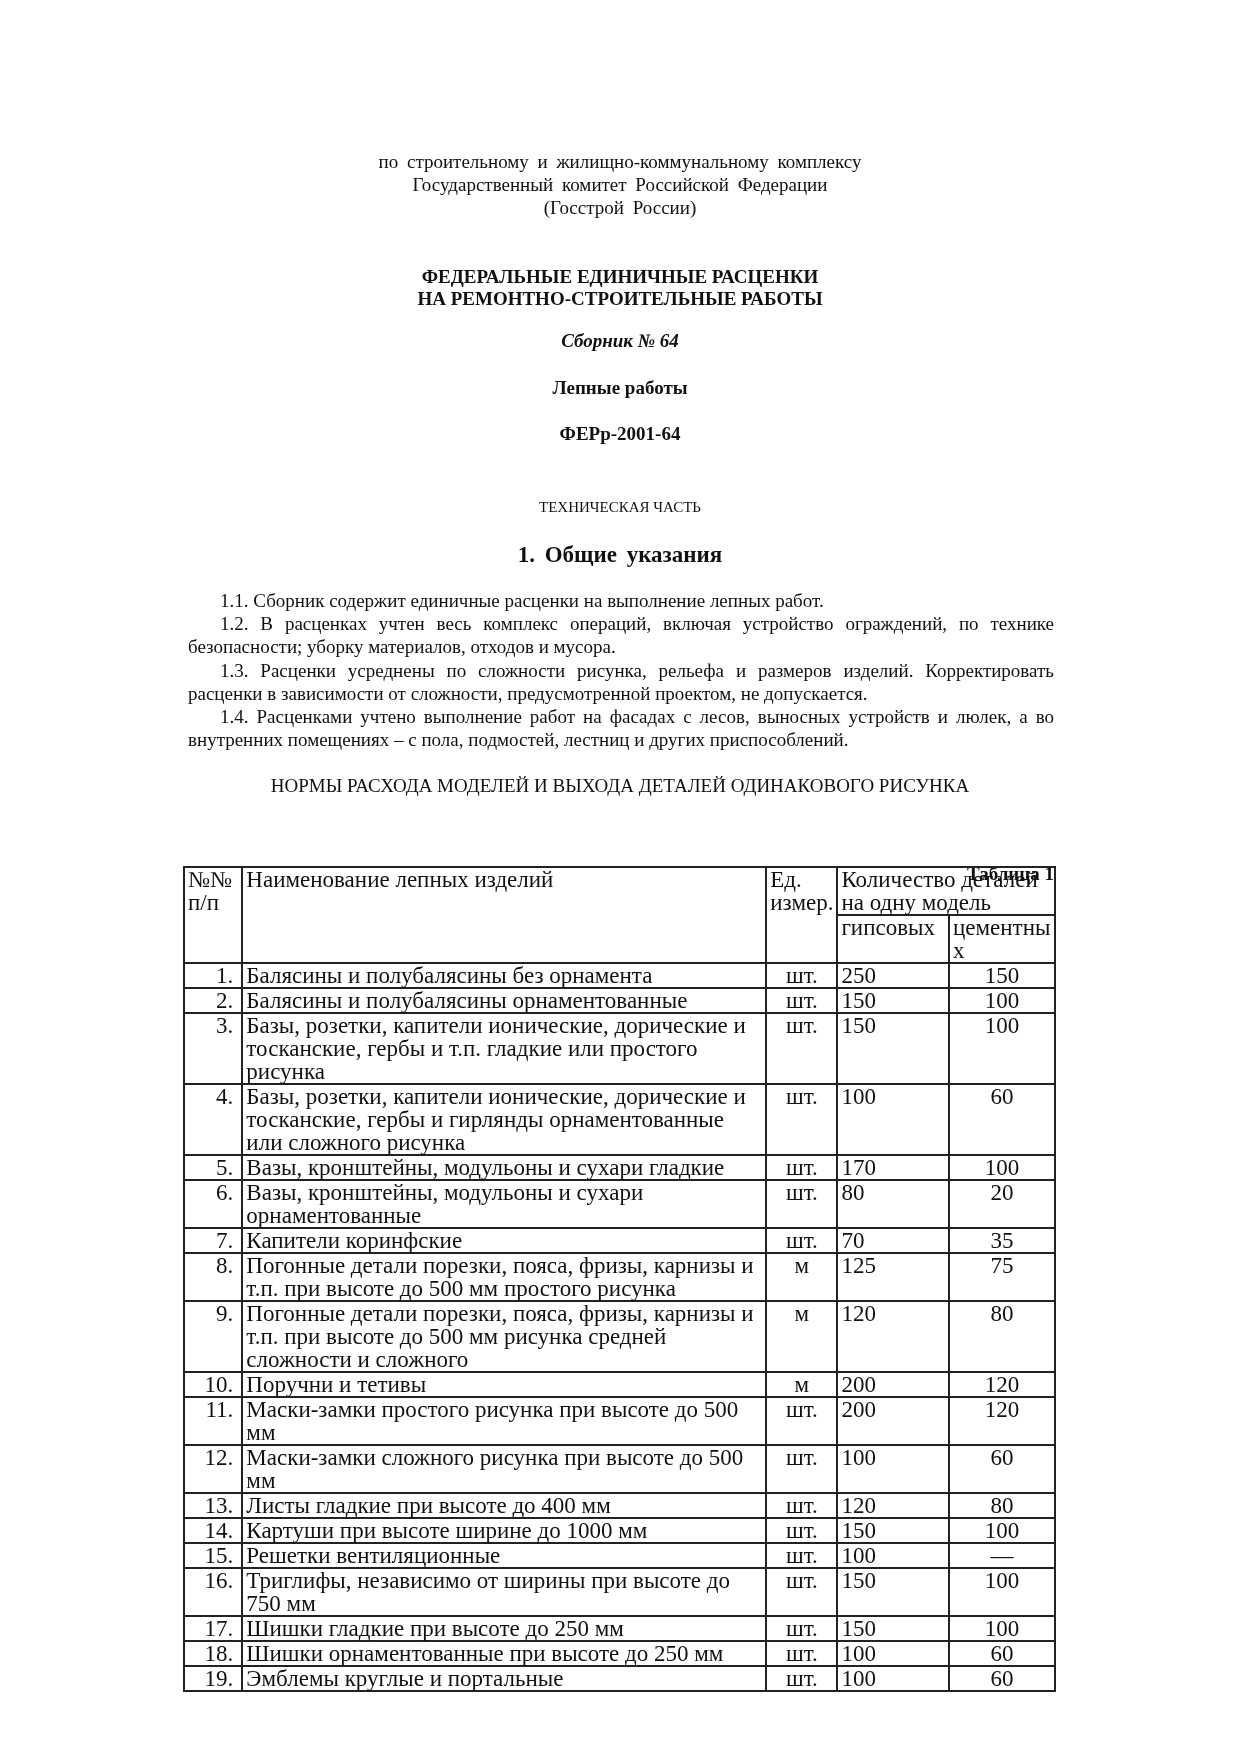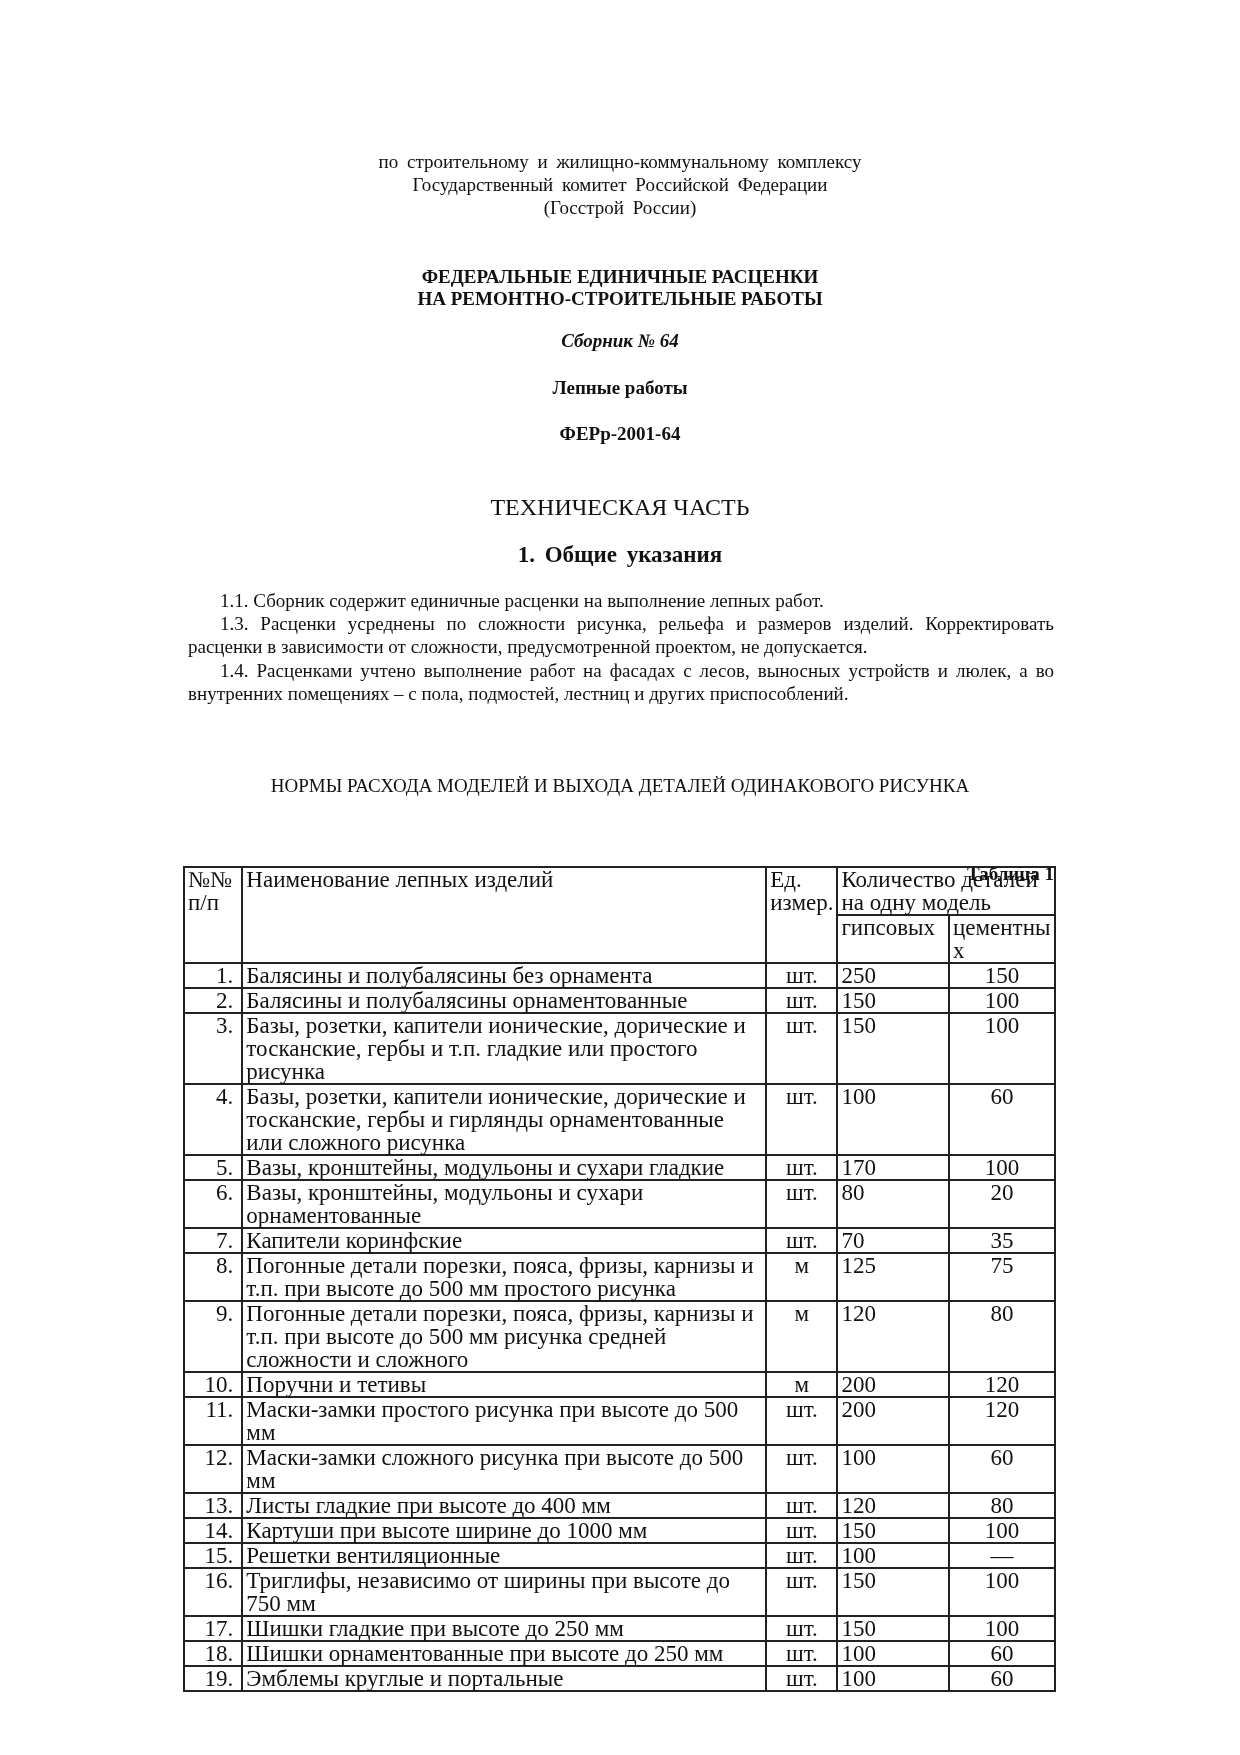--- a/index.html
+++ b/index.html
@@ -2,21 +2,21 @@
 <html><head>
 <meta charset="utf-8">
 <style>
   html, body { margin: 0; padding: 0; background: #ffffff; }
   body { width: 1240px; height: 1755px; position: relative; font-family: "Liberation Serif", serif; color: #111; }
   .page { position: absolute; left: 0; top: 0; width: 1240px; height: 1755px; }
   .hdr { position: absolute; left: 0; width: 1240px; top: 150px; font-size: 19px; line-height: 23px; text-align: center; word-spacing: 4px; }
   .title { position: absolute; left: 0; width: 1240px; top: 266px; font-size: 19px; line-height: 22px; font-weight: bold; text-align: center; }
   .sub { position: absolute; left: 0; width: 1240px; font-size: 19px; font-weight: bold; text-align: center; line-height: 22px; }
   .ital { font-style: italic; }
-  .tech { position: absolute; left: 0; width: 1240px; top: 496px; font-size: 24px; text-align: center; line-height: 22px; }
+  .tech { position: absolute; left: 0; width: 1240px; top: 496px; font-size: 15px; text-align: center; line-height: 22px; }
   .sec { position: absolute; left: 0; width: 1240px; top: 544px; font-size: 23px; font-weight: bold; text-align: center; word-spacing: 4px; line-height: 22px; }
   .body { position: absolute; left: 188px; width: 866px; top: 589px; font-size: 19px; line-height: 23.2px; text-align: justify; }
   .body p { margin: 0; text-indent: 32px; }
   .norms { position: absolute; left: 0; width: 1240px; top: 775px; font-size: 19px; text-align: center; line-height: 22px; }
   .tcap { position: absolute; right: 186px; top: 863px; font-size: 19px; font-weight: bold; line-height: 22px; }
   table.t { position: absolute; left: 183px; top: 866px; width: 873px; border-collapse: collapse; font-size: 23px; line-height: 23px; padding-left: 16px; }
   table.t td { border: 2px solid #222; padding: 0 3px; vertical-align: top; }
   .c-no { width: 46px; text-align: right; padding-right: 8px !important; }
   .c-name { width: 529px; }
   .c-unit { width: 58px; text-align: center; }
@@ -43,20 +43,21 @@
 
   <div class="sub ital" style="top:330px;">Сборник № 64</div>
   <div class="sub" style="top:377px;">Лепные работы</div>
   <div class="sub" style="top:423px;">ФЕРр-2001-64</div>
 
   <div class="tech">ТЕХНИЧЕСКАЯ ЧАСТЬ</div>
   <div class="sec">1.  Общие  указания</div>
 
   <div class="body">
     <p>1.1. Сборник содержит единичные расценки на выполнение лепных работ.</p>
+    <p>1.2. В расценках учтен весь комплекс операций, включая устройство ограждений, по технике безопасности; уборку материалов, отходов и мусора.</p>
     <p>1.3. Расценки усреднены по сложности рисунка, рельефа и размеров изделий. Корректировать расценки в зависимости от сложности, предусмотренной проектом, не допускается.</p>
     <p>1.4. Расценками учтено выполнение работ на фасадах с лесов, выносных устройств и люлек, а во внутренних помещениях – с пола, подмостей, лестниц и других приспособлений.</p>
   </div>
 
   <div class="norms">НОРМЫ РАСХОДА МОДЕЛЕЙ И ВЫХОДА ДЕТАЛЕЙ ОДИНАКОВОГО РИСУНКА</div>
   <div class="tcap">Таблица 1</div>
 
   <table class="t">
     <tbody>
         <tr>

